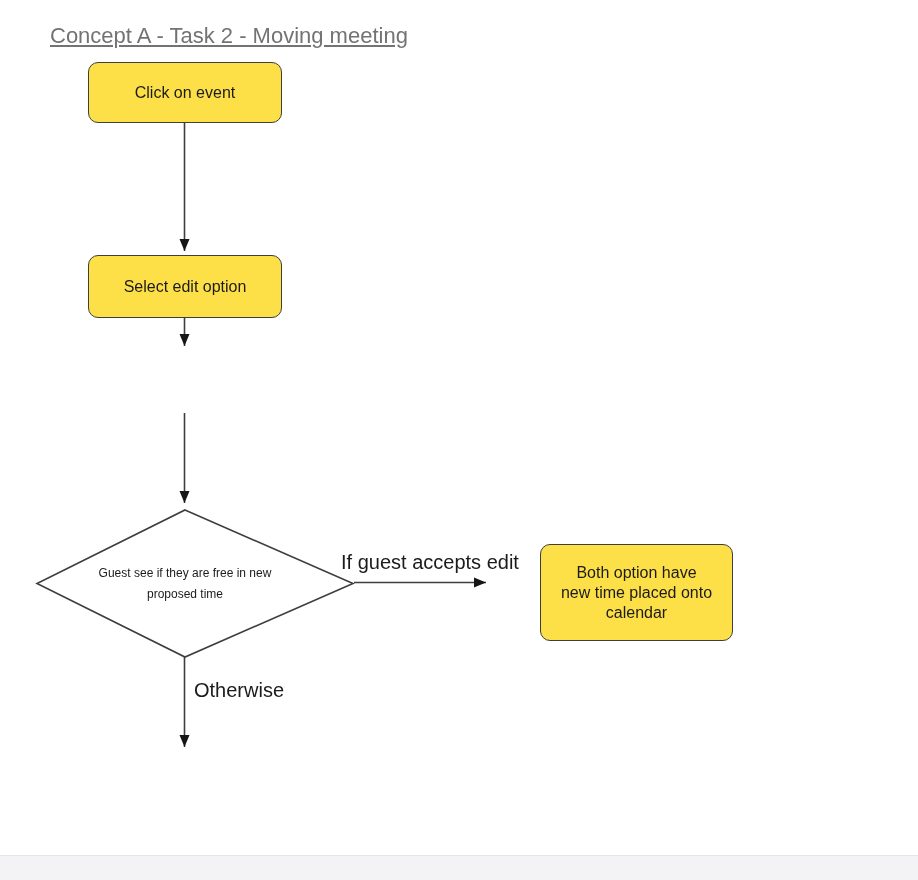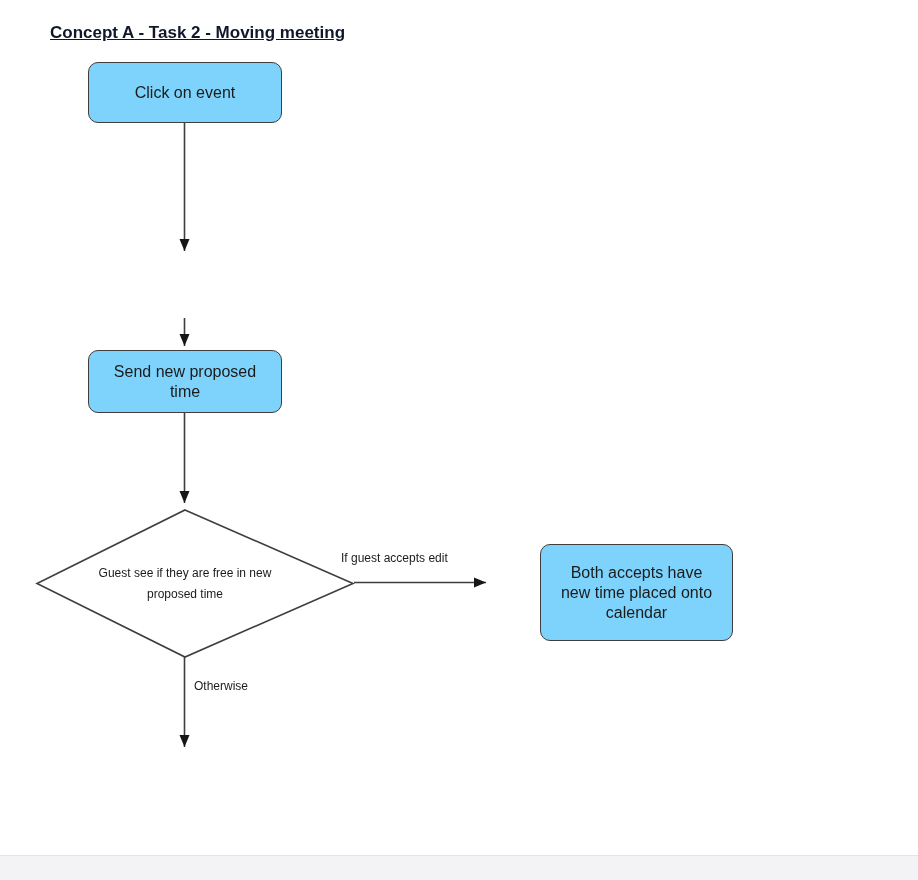--- a/index.html
+++ b/index.html
@@ -16,24 +16,24 @@
     position: relative;
     overflow: hidden;
   }
   .canvas {
     position: absolute;
     left: 0; top: 0; width: 918px; height: 880px;
   }
   .diagram-title {
     position: absolute;
     left: 50px; top: 23px;
-    font-size: 17px;
-    font-weight: bold;
+    font-size: 22px;
+    font-weight: normal;
     text-decoration: underline;
-    color: #0f172a;
+    color: #737373;
     white-space: nowrap;
   }
   .connector-layer {
     position: absolute;
     left: 0; top: 0; width: 918px; height: 880px;
   }
   .edge {
     stroke: var(--stroke);
     stroke-width: 1.6;
     fill: none;
@@ -41,21 +41,21 @@
   .shape-outline {
     stroke: var(--stroke);
     stroke-width: 1.6;
     fill: #ffffff;
   }
   .arrowhead-fill { fill: #161616; }
   .node {
     position: absolute;
     border: 1.7px solid var(--stroke);
     border-radius: 10px;
-    background: #7dd3fc;
+    background: #fde047;
     display: flex;
     align-items: center;
     justify-content: center;
     text-align: center;
     font-size: 16px;
     line-height: 20px;
     padding: 4px 8px;
   }
   .node-label, .decision-label { white-space: pre-line; }
   .node-click   { left: 88px;  top: 62px;  width: 194px; height: 61px; }
@@ -68,21 +68,21 @@
     left: 35px; top: 555px; width: 300px; height: 58px;
     display: flex;
     align-items: center;
     justify-content: center;
     text-align: center;
     font-size: 12px;
     line-height: 21px;
   }
   .edge-label {
     position: absolute;
-    font-size: 12px;
+    font-size: 20px;
     white-space: nowrap;
   }
   .edge-label-accept { left: 341px; top: 551px; }
   .edge-label-otherwise { left: 194px; top: 679px; }
   .bottom-band {
     position: absolute;
     left: 0; top: 855px; width: 918px; height: 25px;
     background: var(--band);
     border-top: 1px solid var(--band_border);
   }
@@ -106,33 +106,32 @@
     <line class="edge" x1="184.5" y1="413" x2="184.5" y2="503" marker-end="url(#arrow)"></line>
     <polygon class="shape-outline" points="185,510 353,583.5 185,657 37,583.5"></polygon>
     <line class="edge" x1="354" y1="582.5" x2="486" y2="582.5" marker-end="url(#arrow)"></line>
     <line class="edge" x1="184.5" y1="657" x2="184.5" y2="747" marker-end="url(#arrow)"></line>
   </svg>
 
   <div class="node node-click">
     <span class="node-label">Click on event</span>
   </div>
 
+  <div class="node node-select">
+    <span class="node-label">Select edit option</span>
+  </div>
 
-  <div class="node node-send">
-    <span class="node-label">Send new proposed
-time</span>
-  </div>
 
   <div class="decision-label-box">
     <span class="decision-label">Guest see if they are free in new
 proposed time</span>
   </div>
 
   <div class="node node-calendar">
-    <span class="node-label">Both accepts have
+    <span class="node-label">Both option have
 new time placed onto
 calendar</span>
   </div>
 
 
   <div class="edge-label edge-label-accept">If guest accepts edit</div>
 
   <div class="edge-label edge-label-otherwise">Otherwise</div>
 
   <div class="bottom-band"></div>

